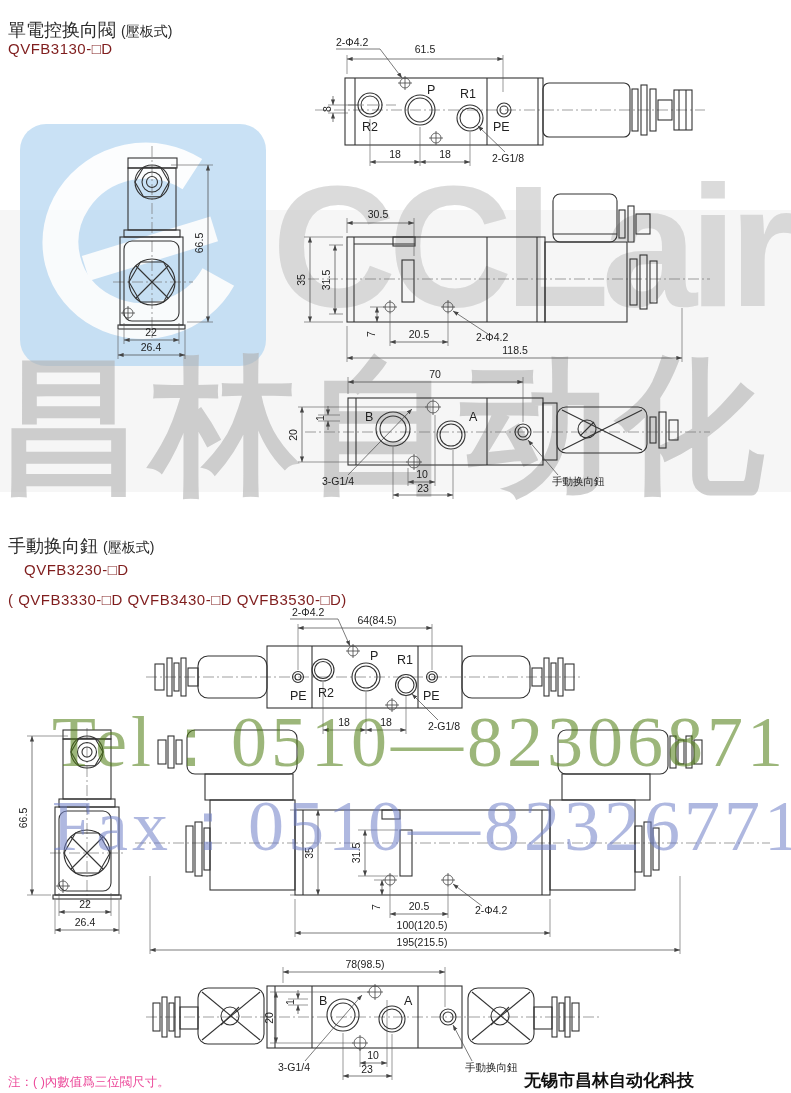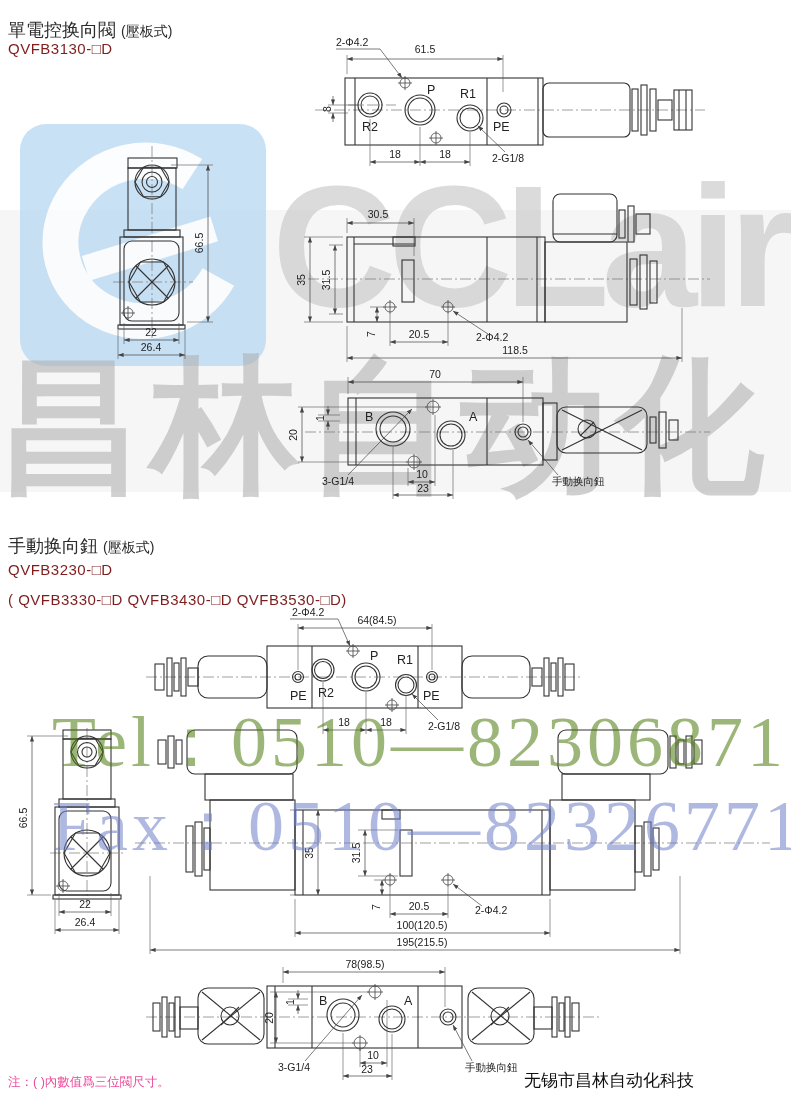--- a/index.html
+++ b/index.html
@@ -16,21 +16,21 @@
               letter-spacing:7px;color:#b2b2b2;opacity:.6;z-index:0;white-space:nowrap;}
   .wm-tel{left:52px;top:694px;font-family:"Liberation Serif",serif;font-size:72px;line-height:1;
           letter-spacing:4px;color:#4d7c0f;opacity:.55;z-index:3;white-space:nowrap;}
   .wm-fax{left:52px;top:778px;font-family:"Liberation Serif",serif;font-size:72px;line-height:1;
           letter-spacing:4px;color:#6f7fc7;opacity:.55;z-index:3;white-space:nowrap;}
   
   .hdr{font-size:18px;color:#2b2b2b;z-index:2;white-space:nowrap;}
   .hdr small{font-size:14px;}
   .model{font-size:15px;color:#7f1d1d;letter-spacing:.5px;z-index:2;white-space:nowrap;}
   .note{font-size:12.5px;color:#ec4899;z-index:2;white-space:nowrap;}
-  .company{font-size:17px;font-weight:normal;color:#101010;z-index:2;white-space:nowrap;}
+  .company{font-size:17px;font-weight:bold;color:#101010;z-index:2;white-space:nowrap;}
   
   svg.drawing{position:absolute;z-index:1;overflow:visible;}
   .ln{stroke:#333;fill:none;stroke-width:1.1;}
   .lt{stroke:#444;fill:none;stroke-width:.8;}
   .cl{stroke:#777;fill:none;stroke-width:.7;stroke-dasharray:11 3 2 3;}
   .dim{stroke:#444;fill:none;stroke-width:.7;}
   .ext{stroke:#555;fill:none;stroke-width:.6;}
   svg text{font-family:"Liberation Sans",sans-serif;font-size:10.5px;fill:#222;}
   svg text.port{font-size:12.5px;}
 </style>
@@ -59,21 +59,21 @@
 </div>
 <div class="abs wm-brand">CCLair</div>
 <div class="abs wm-brandcn">昌林自动化</div>
 <div class="abs wm-tel">Tel：0510—82306871</div>
 <div class="abs wm-fax">Fax：0510—82326771</div>
 
 <div class="abs hdr" style="left:8px;top:6px"><span>單電控换向閥</span> <small>(壓板式)</small></div>
 <div class="abs model" style="left:8px;top:28px">QVFB3130-□D</div>
 
 <div class="abs hdr" style="left:8px;top:522px"><span>手動换向鈕</span> <small>(壓板式)</small></div>
-<div class="abs model" style="left:8px;top:549px">QVFB3230-□D</div>
+<div class="abs model" style="left:24px;top:549px">QVFB3230-□D</div>
 <div class="abs model" style="left:8px;top:579px">( QVFB3330-□D  QVFB3430-□D  QVFB3530-□D)</div>
 
 <svg class="drawing" style="left:300px;top:32px" width="490" height="150" viewBox="0 0 490 150">
   <g class="cl">
     <line x1="15" y1="78" x2="405" y2="78"></line>
     <line x1="48" y1="73" x2="96" y2="73"></line>
   </g>
   <g class="ln">
     <rect x="45" y="46" width="198" height="67"></rect>
     <line x1="55" y1="46" x2="55" y2="113"></line>

